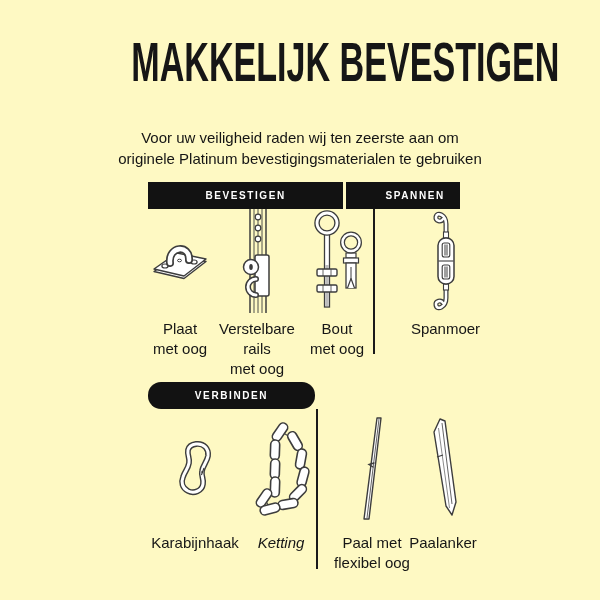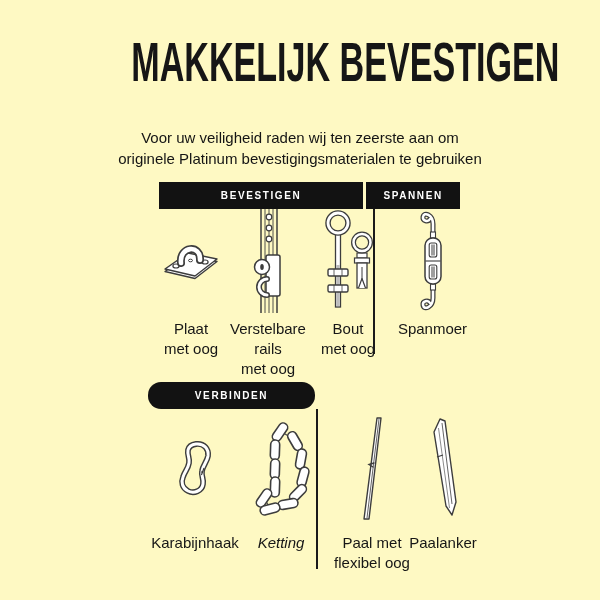--- a/index.html
+++ b/index.html
@@ -10,22 +10,22 @@
             transform:scaleX(0.62);transform-origin:50% 50%;letter-spacing:0px;
             white-space:nowrap;color:#161616;}
   .subtitle{position:absolute;top:127px;left:0;width:600px;margin:0;text-align:center;
             font-size:15px;line-height:21px;color:#141414;white-space:pre-line;}
   .tbl{position:absolute;left:148px;width:312px;}
   .t1{top:182px;}
   .t2{top:382px;}
   .hdr{display:flex;gap:3px;height:27px;}
   .hcell{background:#121212;color:#fff;display:flex;align-items:center;justify-content:center;
          font-size:10px;font-weight:700;letter-spacing:1.6px;}
-  .t1 .sec-a{width:224px;margin-left:11px;}
-  .t1 .sec-b{width:103px;}
+  .t1 .sec-a{width:224px;}
+  .t1 .sec-b{width:103px;padding-left:24px;}
   .t2 .sec-a{width:167px;border-radius:13px;}
   .t2 .sec-b{width:142px;}
   .body{position:relative;display:flex;gap:7px;}
   .t1 .body{height:170px;}
   .t2 .body{height:162px;}
   .vline{position:absolute;top:0;width:1.5px;background:#1a1a1a;}
   .t1 .vline{left:225px;height:145px;}
   .t2 .vline{left:168px;height:160px;}
   .bsec{display:flex;justify-content:space-between;align-items:flex-start;}
   .bsec.center{justify-content:center;}

